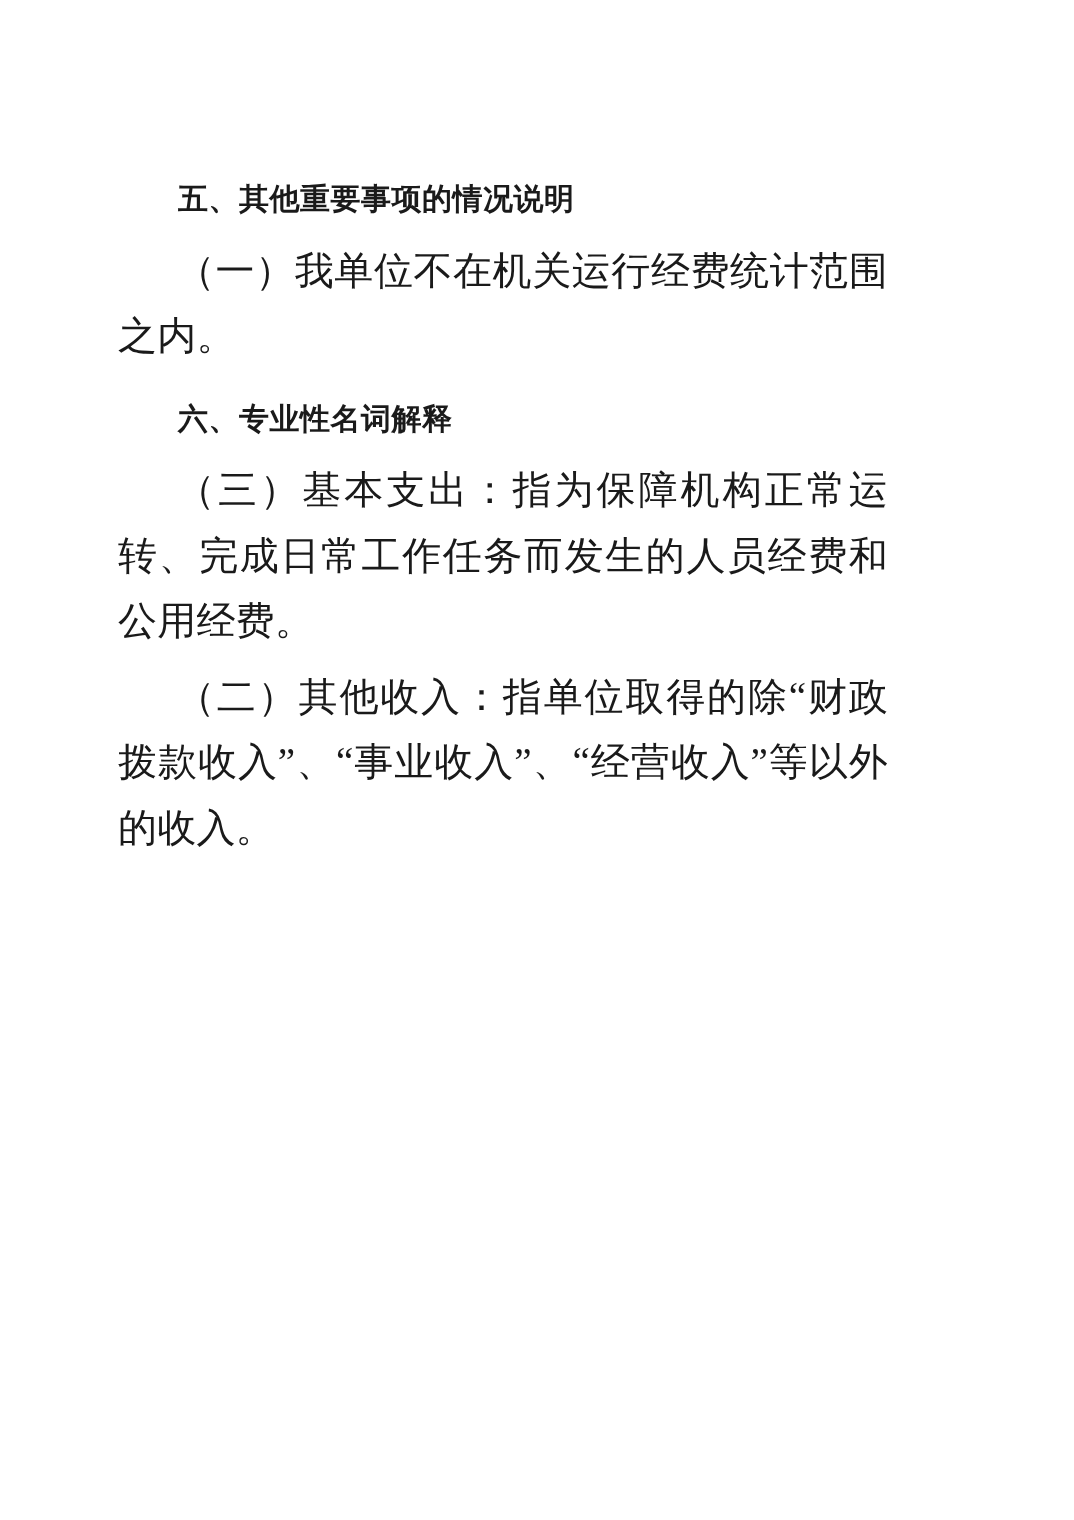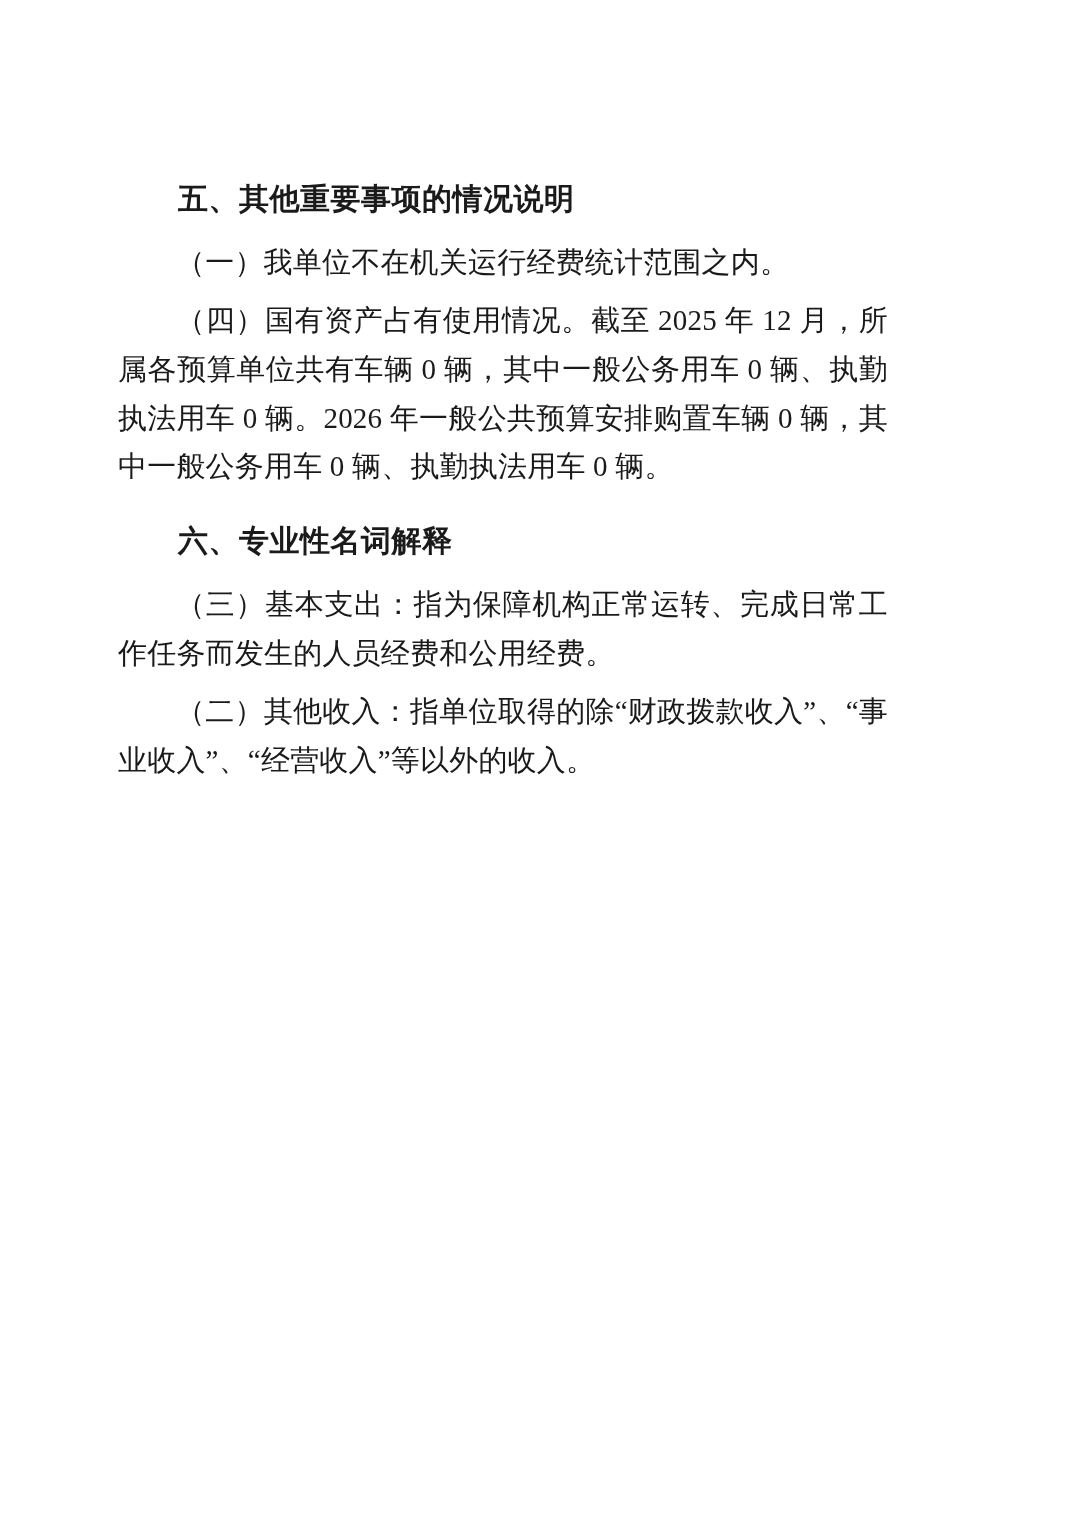--- a/index.html
+++ b/index.html
@@ -30,42 +30,41 @@
     line-height: 1.62;
     margin: 0 0 14px 0;
     text-indent: 60px;
     letter-spacing: 0.5px;
     font-family: "Liberation Serif", "DejaVu Serif", serif;
   }
   .heading-2 {
     margin-top: 26px;
   }
   p.para {
-    font-size: 29px;
+    font-size: 39px;
     line-height: 1.68;
     margin: 0 0 10px 0;
     text-indent: 58px;
     text-align: justify;
     text-justify: inter-ideograph;
     letter-spacing: 0.2px;
   }
   p.para:last-child {
     margin-bottom: 0;
   }
 </style>
 </head>
 <body>
 
 <div class="page">
   <div class="doc-body">
 
     <h2 class="heading">五、其他重要事项的情况说明</h2>
 
     <p class="para">（一）我单位不在机关运行经费统计范围之内。</p>
-    <p class="para">（四）国有资产占有使用情况。截至 2025 年 12 月，所属各预算单位共有车辆 0 辆，其中一般公务用车 0 辆、执勤执法用车 0 辆。2026 年一般公共预算安排购置车辆 0 辆，其中一般公务用车 0 辆、执勤执法用车 0 辆。</p>
 
     <h2 class="heading heading-2">六、专业性名词解释</h2>
 
     <p class="para">（三）基本支出：指为保障机构正常运转、完成日常工作任务而发生的人员经费和公用经费。</p>
     <p class="para">（二）其他收入：指单位取得的除“财政拨款收入”、“事业收入”、“经营收入”等以外的收入。</p>
 
   </div>
 </div>
 
 </body></html>

